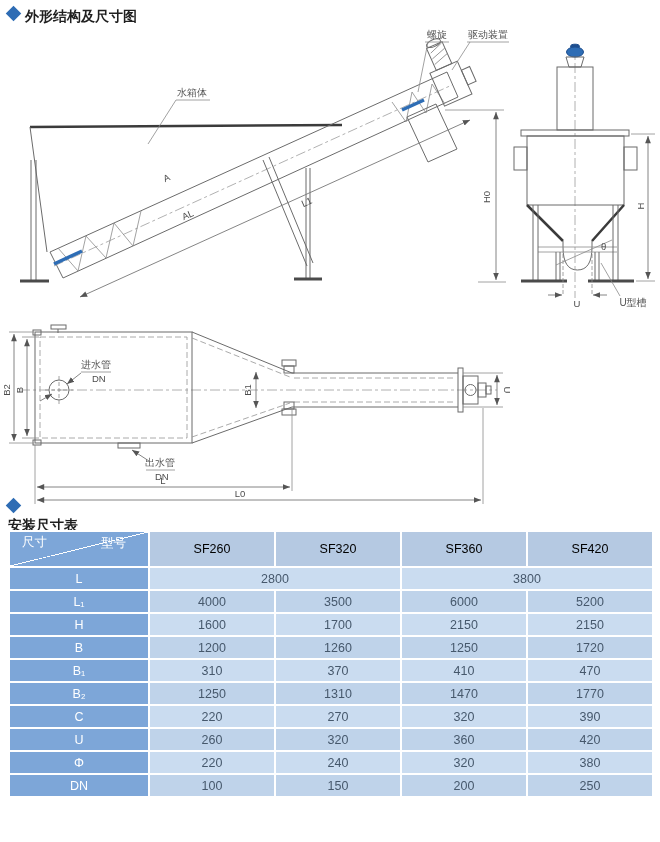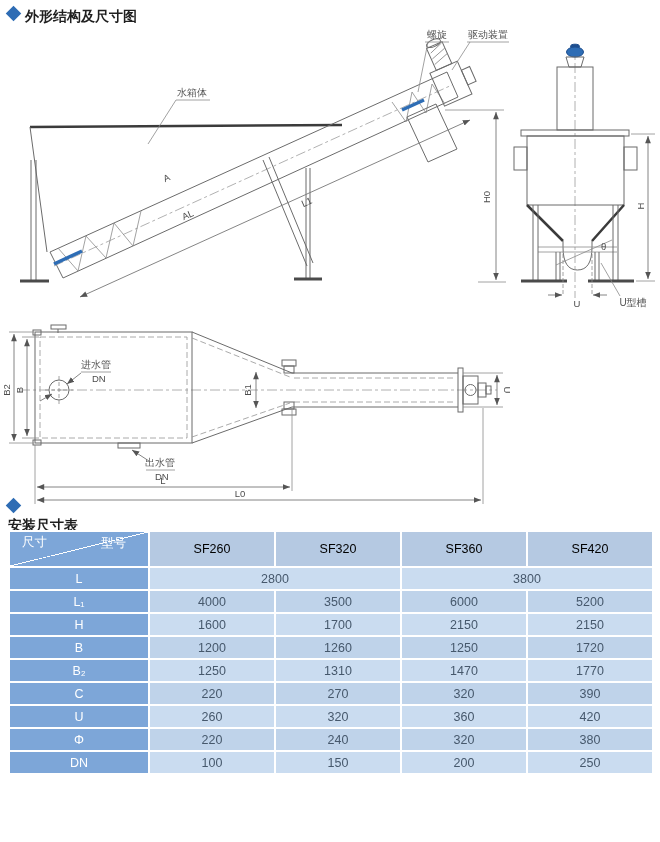--- a/index.html
+++ b/index.html
@@ -263,20 +263,27 @@
       <td class="data">2150</td>
     </tr>
     <tr>
       <th class="rowlabel">B</th>
       <td class="data">1200</td>
       <td class="data">1260</td>
       <td class="data">1250</td>
       <td class="data">1720</td>
     </tr>
     <tr>
+      <th class="rowlabel">B₁</th>
+      <td class="data">310</td>
+      <td class="data">370</td>
+      <td class="data">410</td>
+      <td class="data">470</td>
+    </tr>
+    <tr>
       <th class="rowlabel">B₂</th>
       <td class="data">1250</td>
       <td class="data">1310</td>
       <td class="data">1470</td>
       <td class="data">1770</td>
     </tr>
     <tr>
       <th class="rowlabel">C</th>
       <td class="data">220</td>
       <td class="data">270</td>

